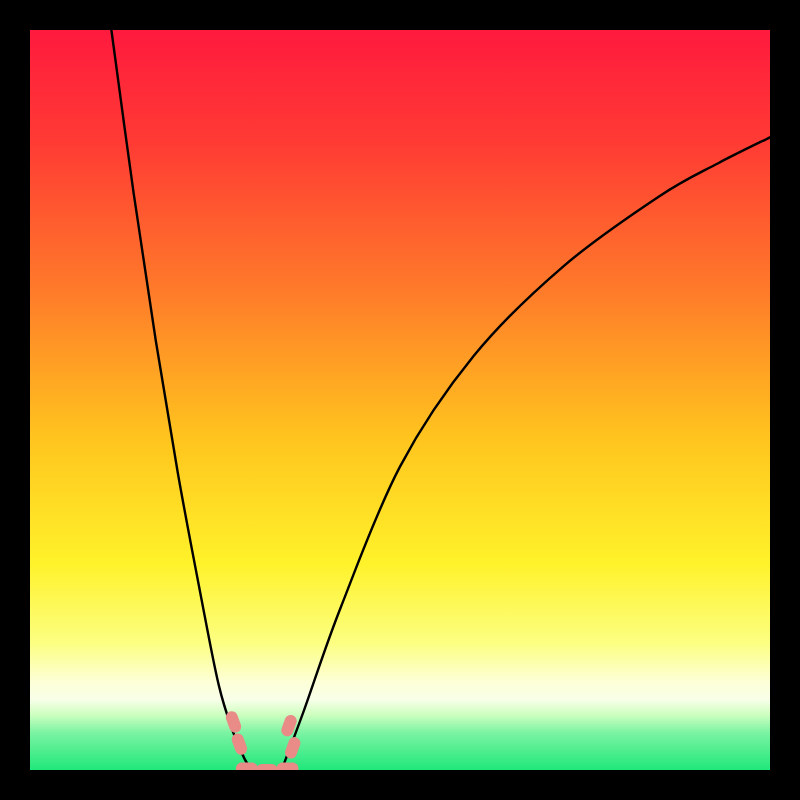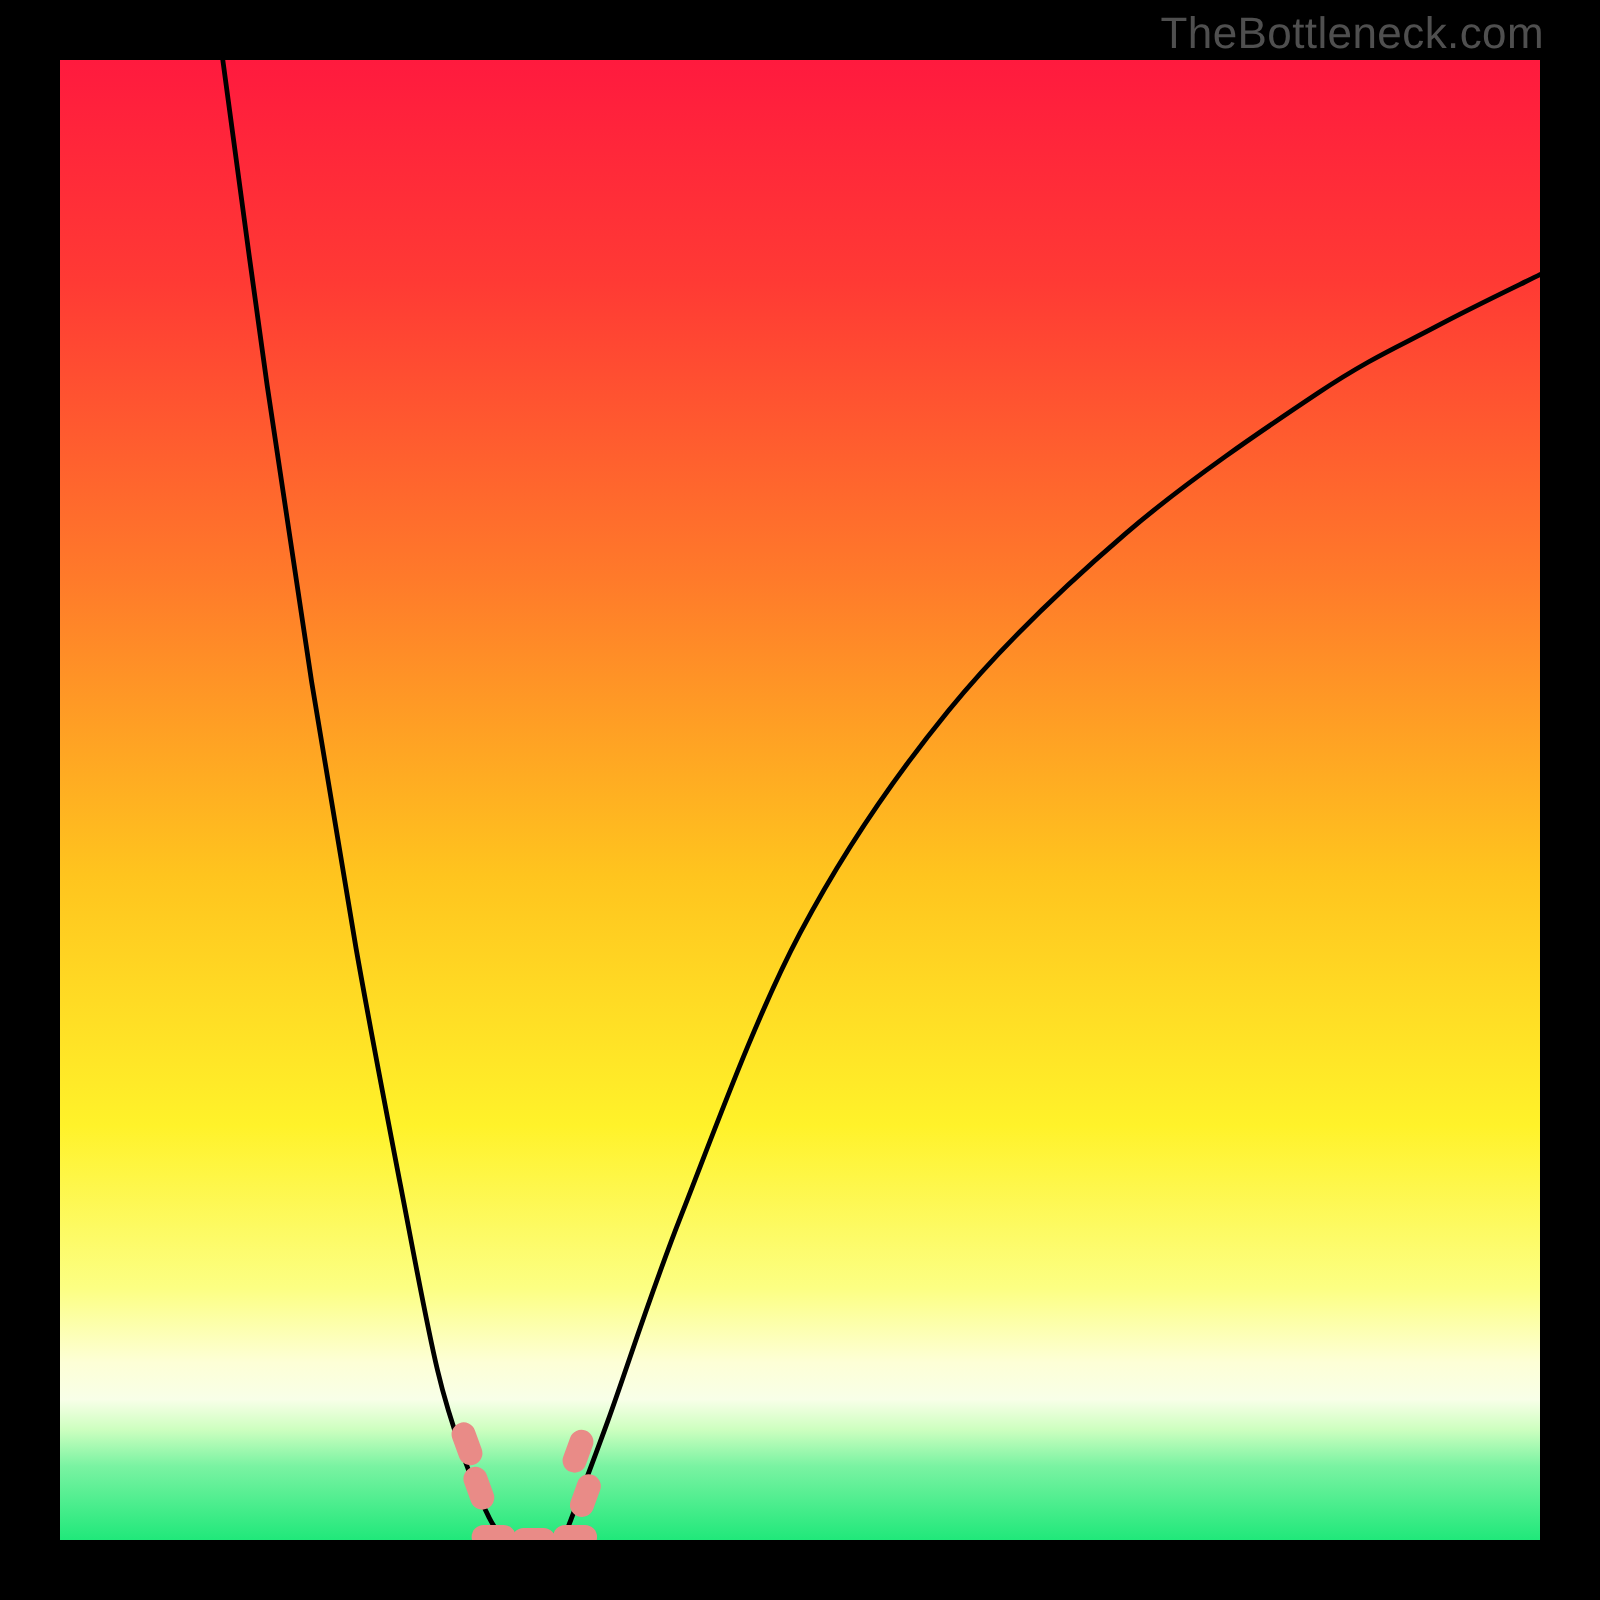--- a/index.html
+++ b/index.html
@@ -45,21 +45,20 @@
     left: 0;
     top: 0;
     width: 100%;
     height: 100%;
   }
 </style>
 </head>
 <body>
 <div class="frame">
 
-  <div class="watermark">TheBottleneck.com</div>
 
   <div class="plot-area">
     <svg class="gradient-bg" viewBox="0 0 740 740" preserveAspectRatio="none">
       <defs>
         <linearGradient id="bg-grad" x1="0" y1="0" x2="0" y2="1">
             <stop offset="0%" stop-color="#ff1a3e"></stop>
             <stop offset="15%" stop-color="#ff3a34"></stop>
             <stop offset="35%" stop-color="#ff7a2a"></stop>
             <stop offset="55.00000000000001%" stop-color="#ffc41e"></stop>
             <stop offset="72%" stop-color="#fff22a"></stop>

